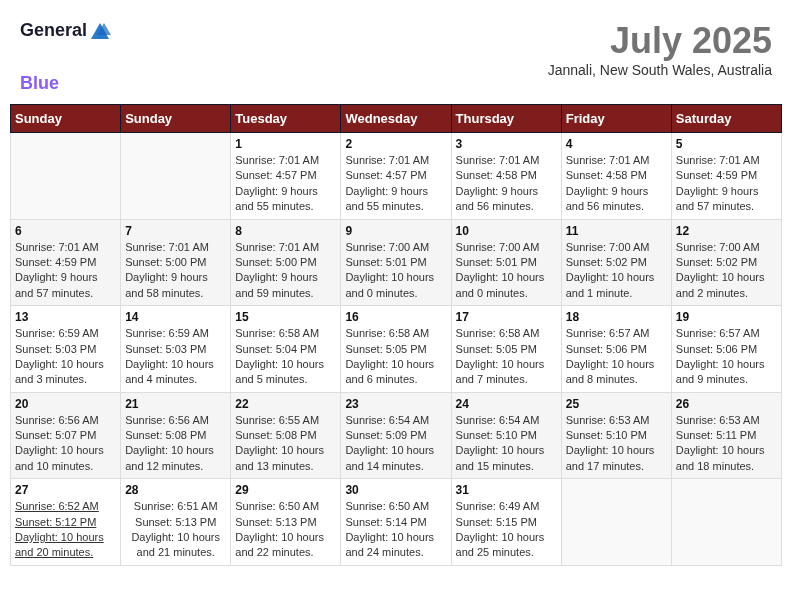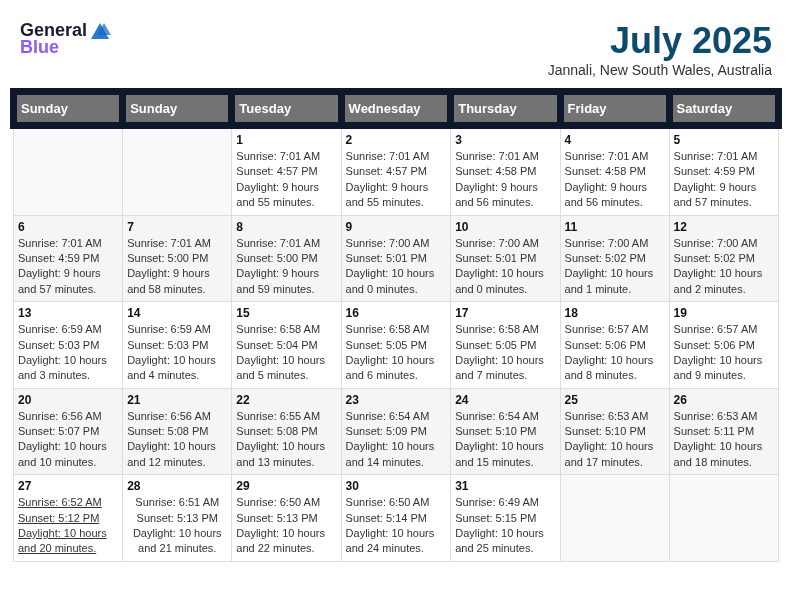--- a/index.html
+++ b/index.html
@@ -13,45 +13,46 @@
     .header {
       display: flex;
       justify-content: space-between;
       align-items: flex-start;
       padding: 10px 10px 5px 10px;
     }
     .logo {
       display: flex;
       flex-direction: column;
       align-items: flex-start;
+      gap: 36px;
     }
     .title-block {
       text-align: right;
     }
     .month-year {
       font-size: 36px;
       font-weight: bold;
-      color: #0c4a6e;
+      color: #737373;
     }
     .location {
       font-size: 14px;
       color: #333;
     }
     .calendar {
       width: 100%;
       border-collapse: collapse;
       margin-top: 5px;
     }
     .calendar th {
-      background-color: #737373;
+      background-color: #7f1d1d;
       color: #fff;
       padding: 6px 4px;
       text-align: left;
       font-size: 13px;
-      border: 7px solid #0f172a;
+      border: 1px solid #0f172a;
     }
     .calendar td {
       vertical-align: top;
       border: 1px solid #ddd;
       padding: 4px;
       width: 110px;
       min-height: 80px;
       font-size: 11px;
       color: #333;
       background: #fff;

